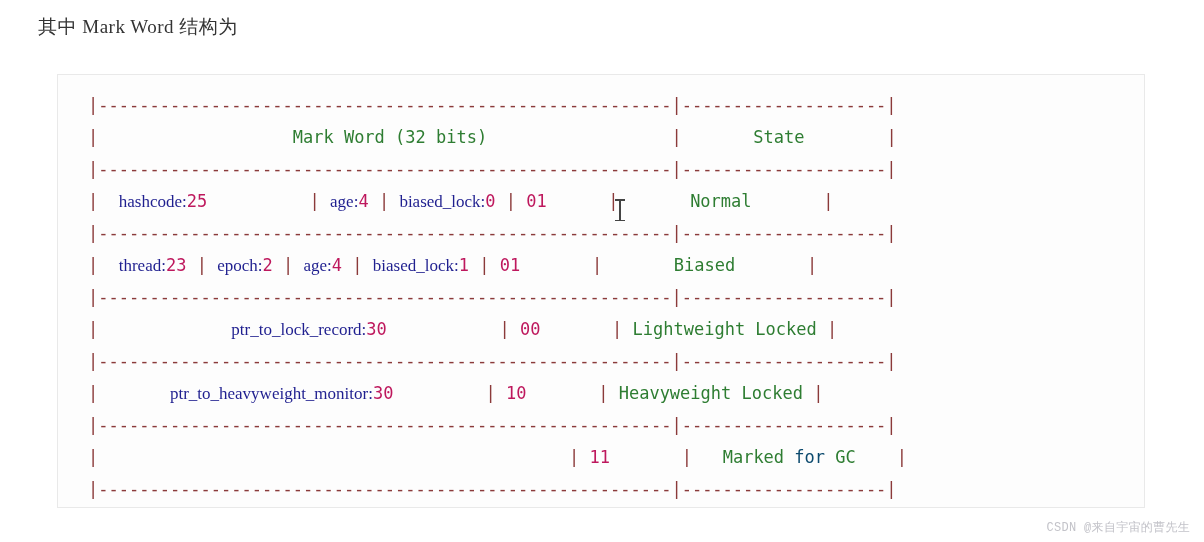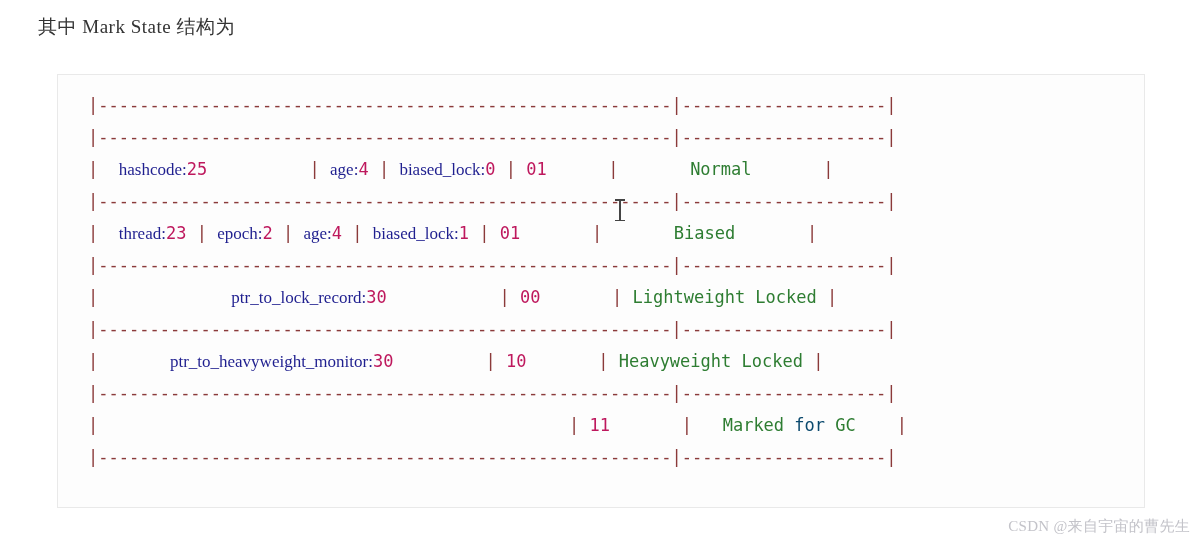--- a/index.html
+++ b/index.html
@@ -87,34 +87,35 @@
     height: 1.5px;
     background: #444444;
   }
   #caret .bar-top { top: 0; }
   #caret .bar-bot { bottom: 0; }
 
   #watermark {
     position: absolute;
     right: 14px;
     bottom: 6px;
-    font-family: Liberation Serif, serif;
-    font-size: 15px;
+    font-family: Liberation Mono, monospace;
+    font-size: 12px;
     color: #c3c3c9;
     white-space: nowrap;
     letter-spacing: 0.3px;
   }
 </style>
 </head>
 <body>
 
-<div id="page-title">其中 Mark State 结构为</div>
+<div id="page-title">其中 Mark Word 结构为</div>
 
 <div id="code-block">
   <pre id="code-pre"><span class="ln"><span class="sep">|</span><span class="sep">--------------------------------------------------------</span><span class="sep">|</span><span class="sep">--------------------</span><span class="sep">|</span>
+</span><span class="ln"><span class="pipe">|</span><span class="plain">                   </span><span class="str">Mark Word (32 bits)</span><span class="plain">                  </span><span class="pipe">|</span><span class="plain">       </span><span class="str">State</span><span class="plain">        </span><span class="pipe">|</span>
 </span><span class="ln"><span class="sep">|</span><span class="sep">--------------------------------------------------------</span><span class="sep">|</span><span class="sep">--------------------</span><span class="sep">|</span>
 </span><span class="ln"><span class="pipe">|</span><span class="plain">  </span><span class="ident">hashcode:</span><span class="num">25</span><span class="plain">          </span><span class="pipe">|</span><span class="plain"> </span><span class="ident">age:</span><span class="num">4</span><span class="plain"> </span><span class="pipe">|</span><span class="plain"> </span><span class="ident">biased_lock:</span><span class="num">0</span><span class="plain"> </span><span class="pipe">|</span><span class="plain"> </span><span class="num">01</span><span class="plain">      </span><span class="pipe">|</span><span class="plain">       </span><span class="str">Normal</span><span class="plain">       </span><span class="pipe">|</span>
 </span><span class="ln"><span class="sep">|</span><span class="sep">--------------------------------------------------------</span><span class="sep">|</span><span class="sep">--------------------</span><span class="sep">|</span>
 </span><span class="ln"><span class="pipe">|</span><span class="plain">  </span><span class="ident">thread:</span><span class="num">23</span><span class="plain"> </span><span class="pipe">|</span><span class="plain"> </span><span class="ident">epoch:</span><span class="num">2</span><span class="plain"> </span><span class="pipe">|</span><span class="plain"> </span><span class="ident">age:</span><span class="num">4</span><span class="plain"> </span><span class="pipe">|</span><span class="plain"> </span><span class="ident">biased_lock:</span><span class="num">1</span><span class="plain"> </span><span class="pipe">|</span><span class="plain"> </span><span class="num">01</span><span class="plain">       </span><span class="pipe">|</span><span class="plain">       </span><span class="str">Biased</span><span class="plain">       </span><span class="pipe">|</span>
 </span><span class="ln"><span class="sep">|</span><span class="sep">--------------------------------------------------------</span><span class="sep">|</span><span class="sep">--------------------</span><span class="sep">|</span>
 </span><span class="ln"><span class="pipe">|</span><span class="plain">             </span><span class="ident">ptr_to_lock_record:</span><span class="num">30</span><span class="plain">           </span><span class="pipe">|</span><span class="plain"> </span><span class="num">00</span><span class="plain">       </span><span class="pipe">|</span><span class="plain"> </span><span class="str">Lightweight Locked</span><span class="plain"> </span><span class="pipe">|</span>
 </span><span class="ln"><span class="sep">|</span><span class="sep">--------------------------------------------------------</span><span class="sep">|</span><span class="sep">--------------------</span><span class="sep">|</span>
 </span><span class="ln"><span class="pipe">|</span><span class="plain">       </span><span class="ident">ptr_to_heavyweight_monitor:</span><span class="num">30</span><span class="plain">         </span><span class="pipe">|</span><span class="plain"> </span><span class="num">10</span><span class="plain">       </span><span class="pipe">|</span><span class="plain"> </span><span class="str">Heavyweight Locked</span><span class="plain"> </span><span class="pipe">|</span>
 </span><span class="ln"><span class="sep">|</span><span class="sep">--------------------------------------------------------</span><span class="sep">|</span><span class="sep">--------------------</span><span class="sep">|</span>
 </span><span class="ln"><span class="pipe">|</span><span class="plain">                                              </span><span class="pipe">|</span><span class="plain"> </span><span class="num">11</span><span class="plain">       </span><span class="pipe">|</span><span class="plain">   </span><span class="str">Marked </span><span class="kw">for</span><span class="str"> GC</span><span class="plain">    </span><span class="pipe">|</span>

